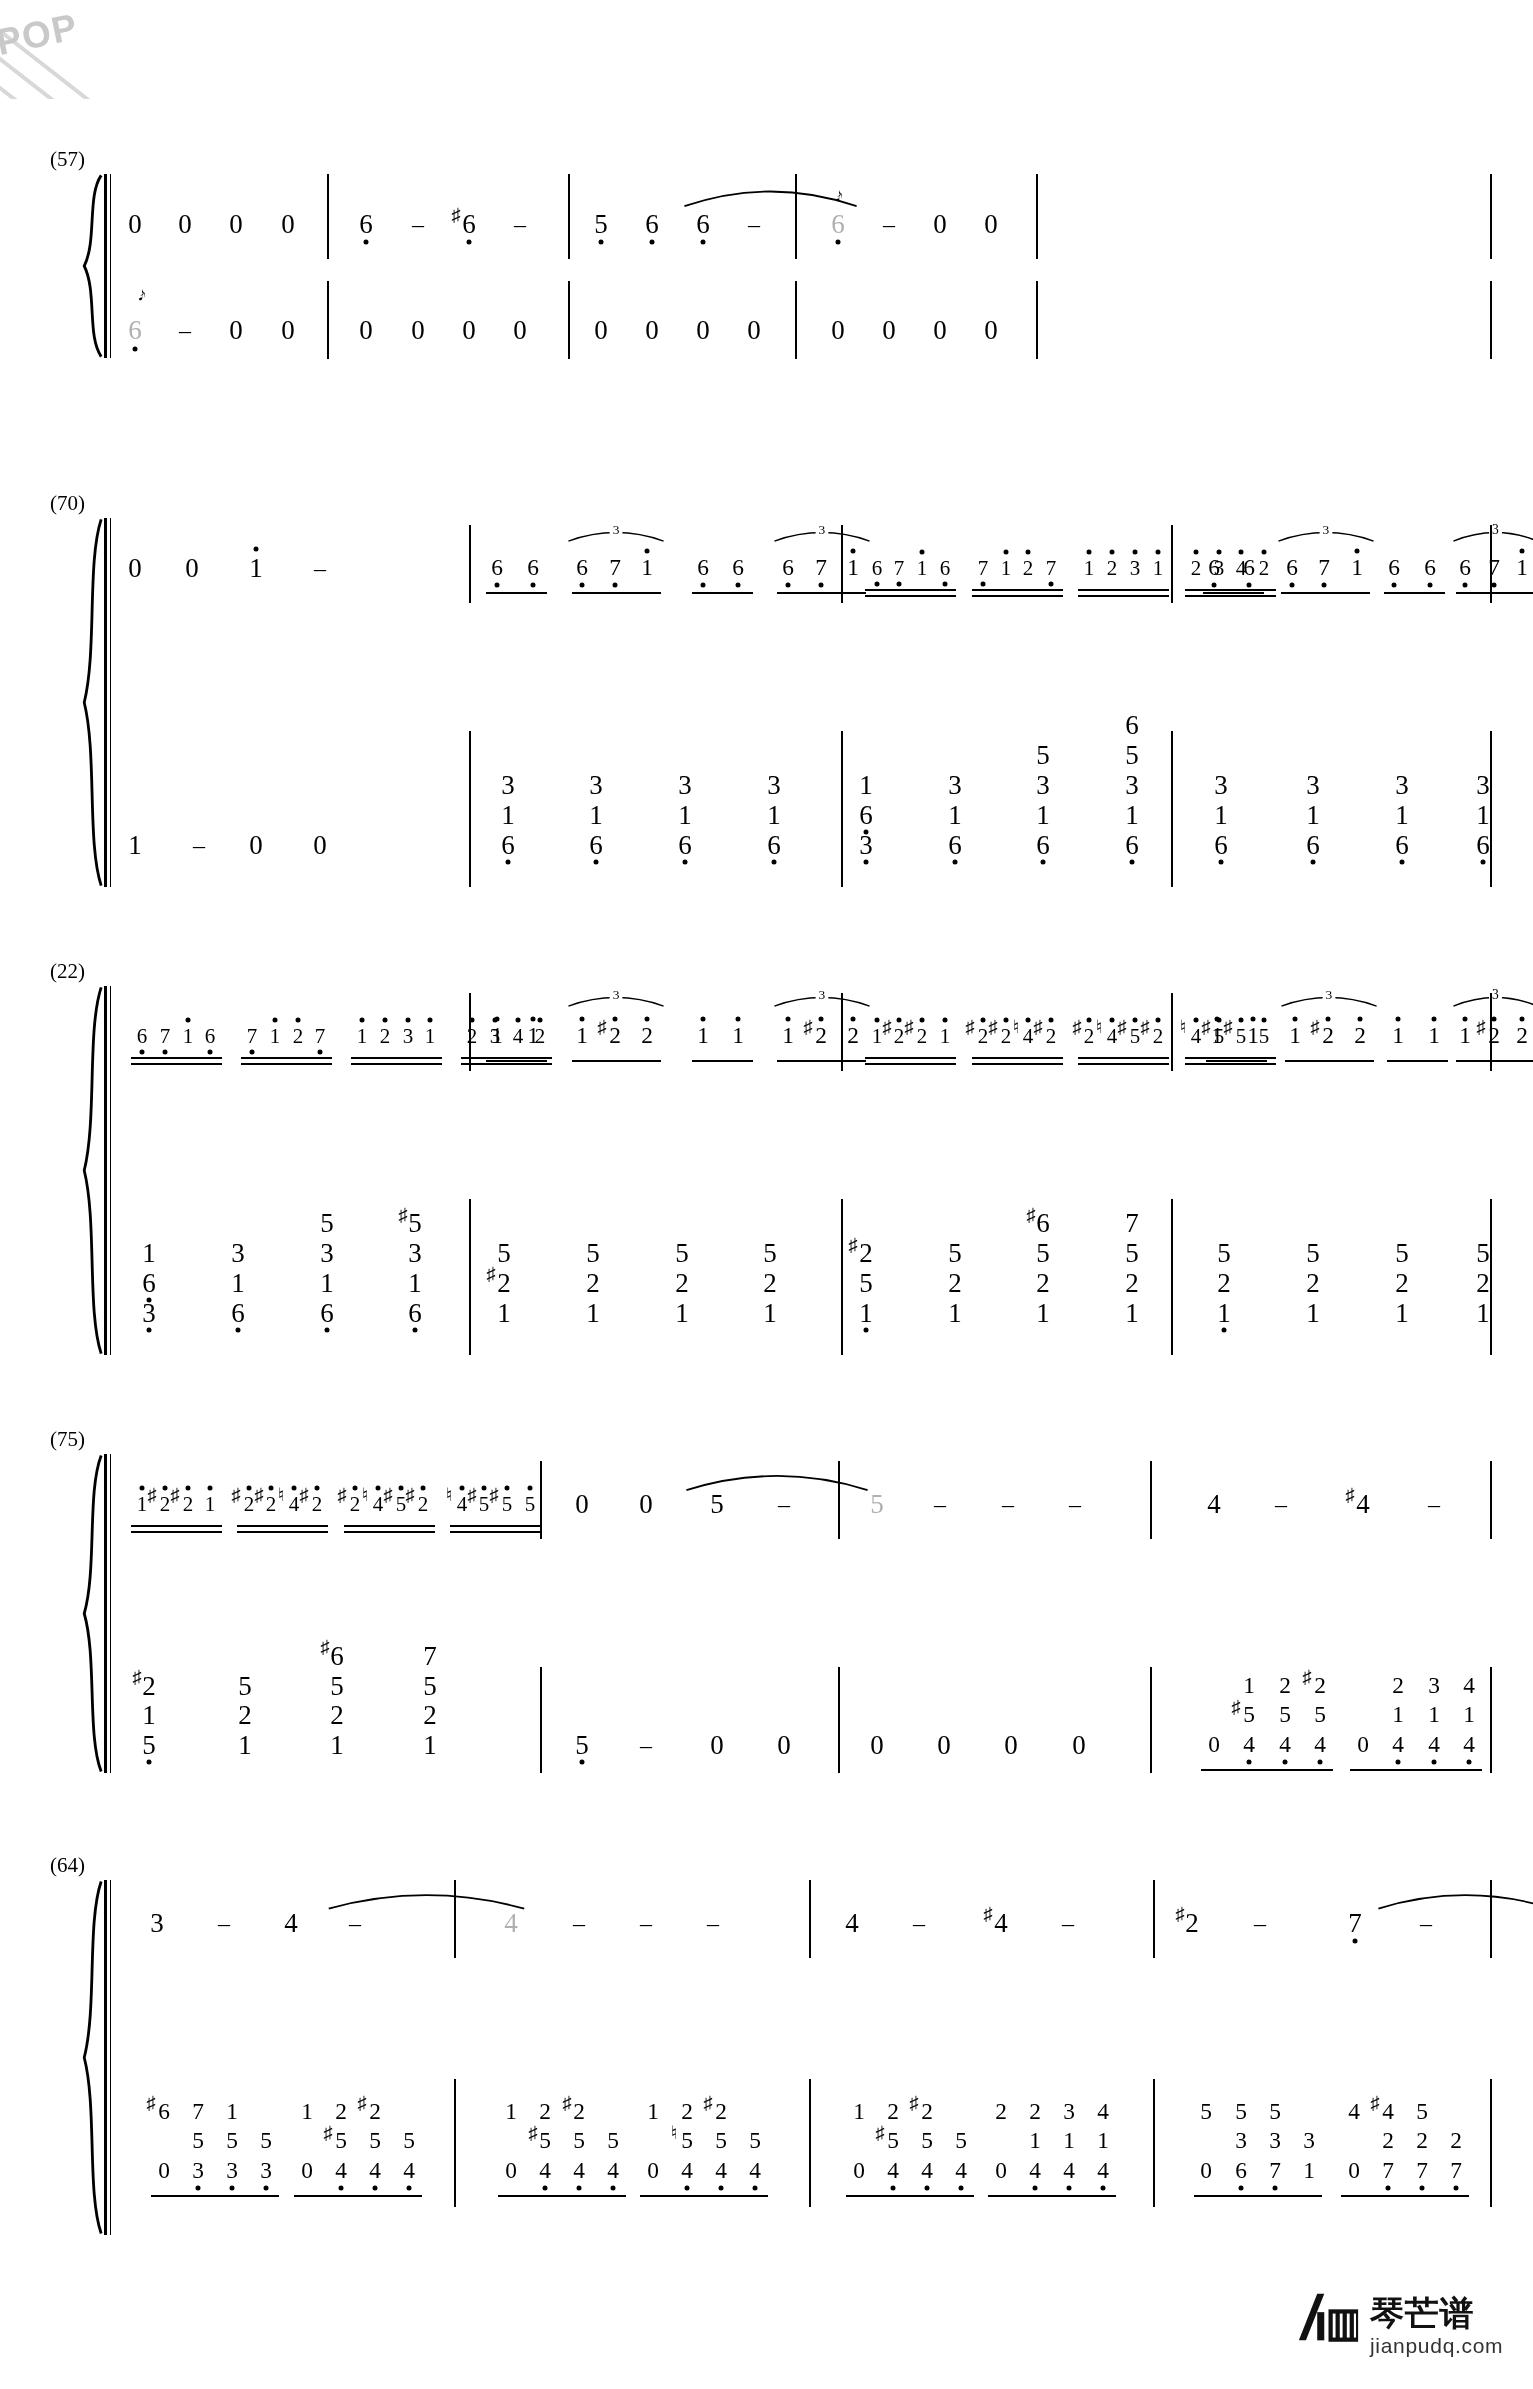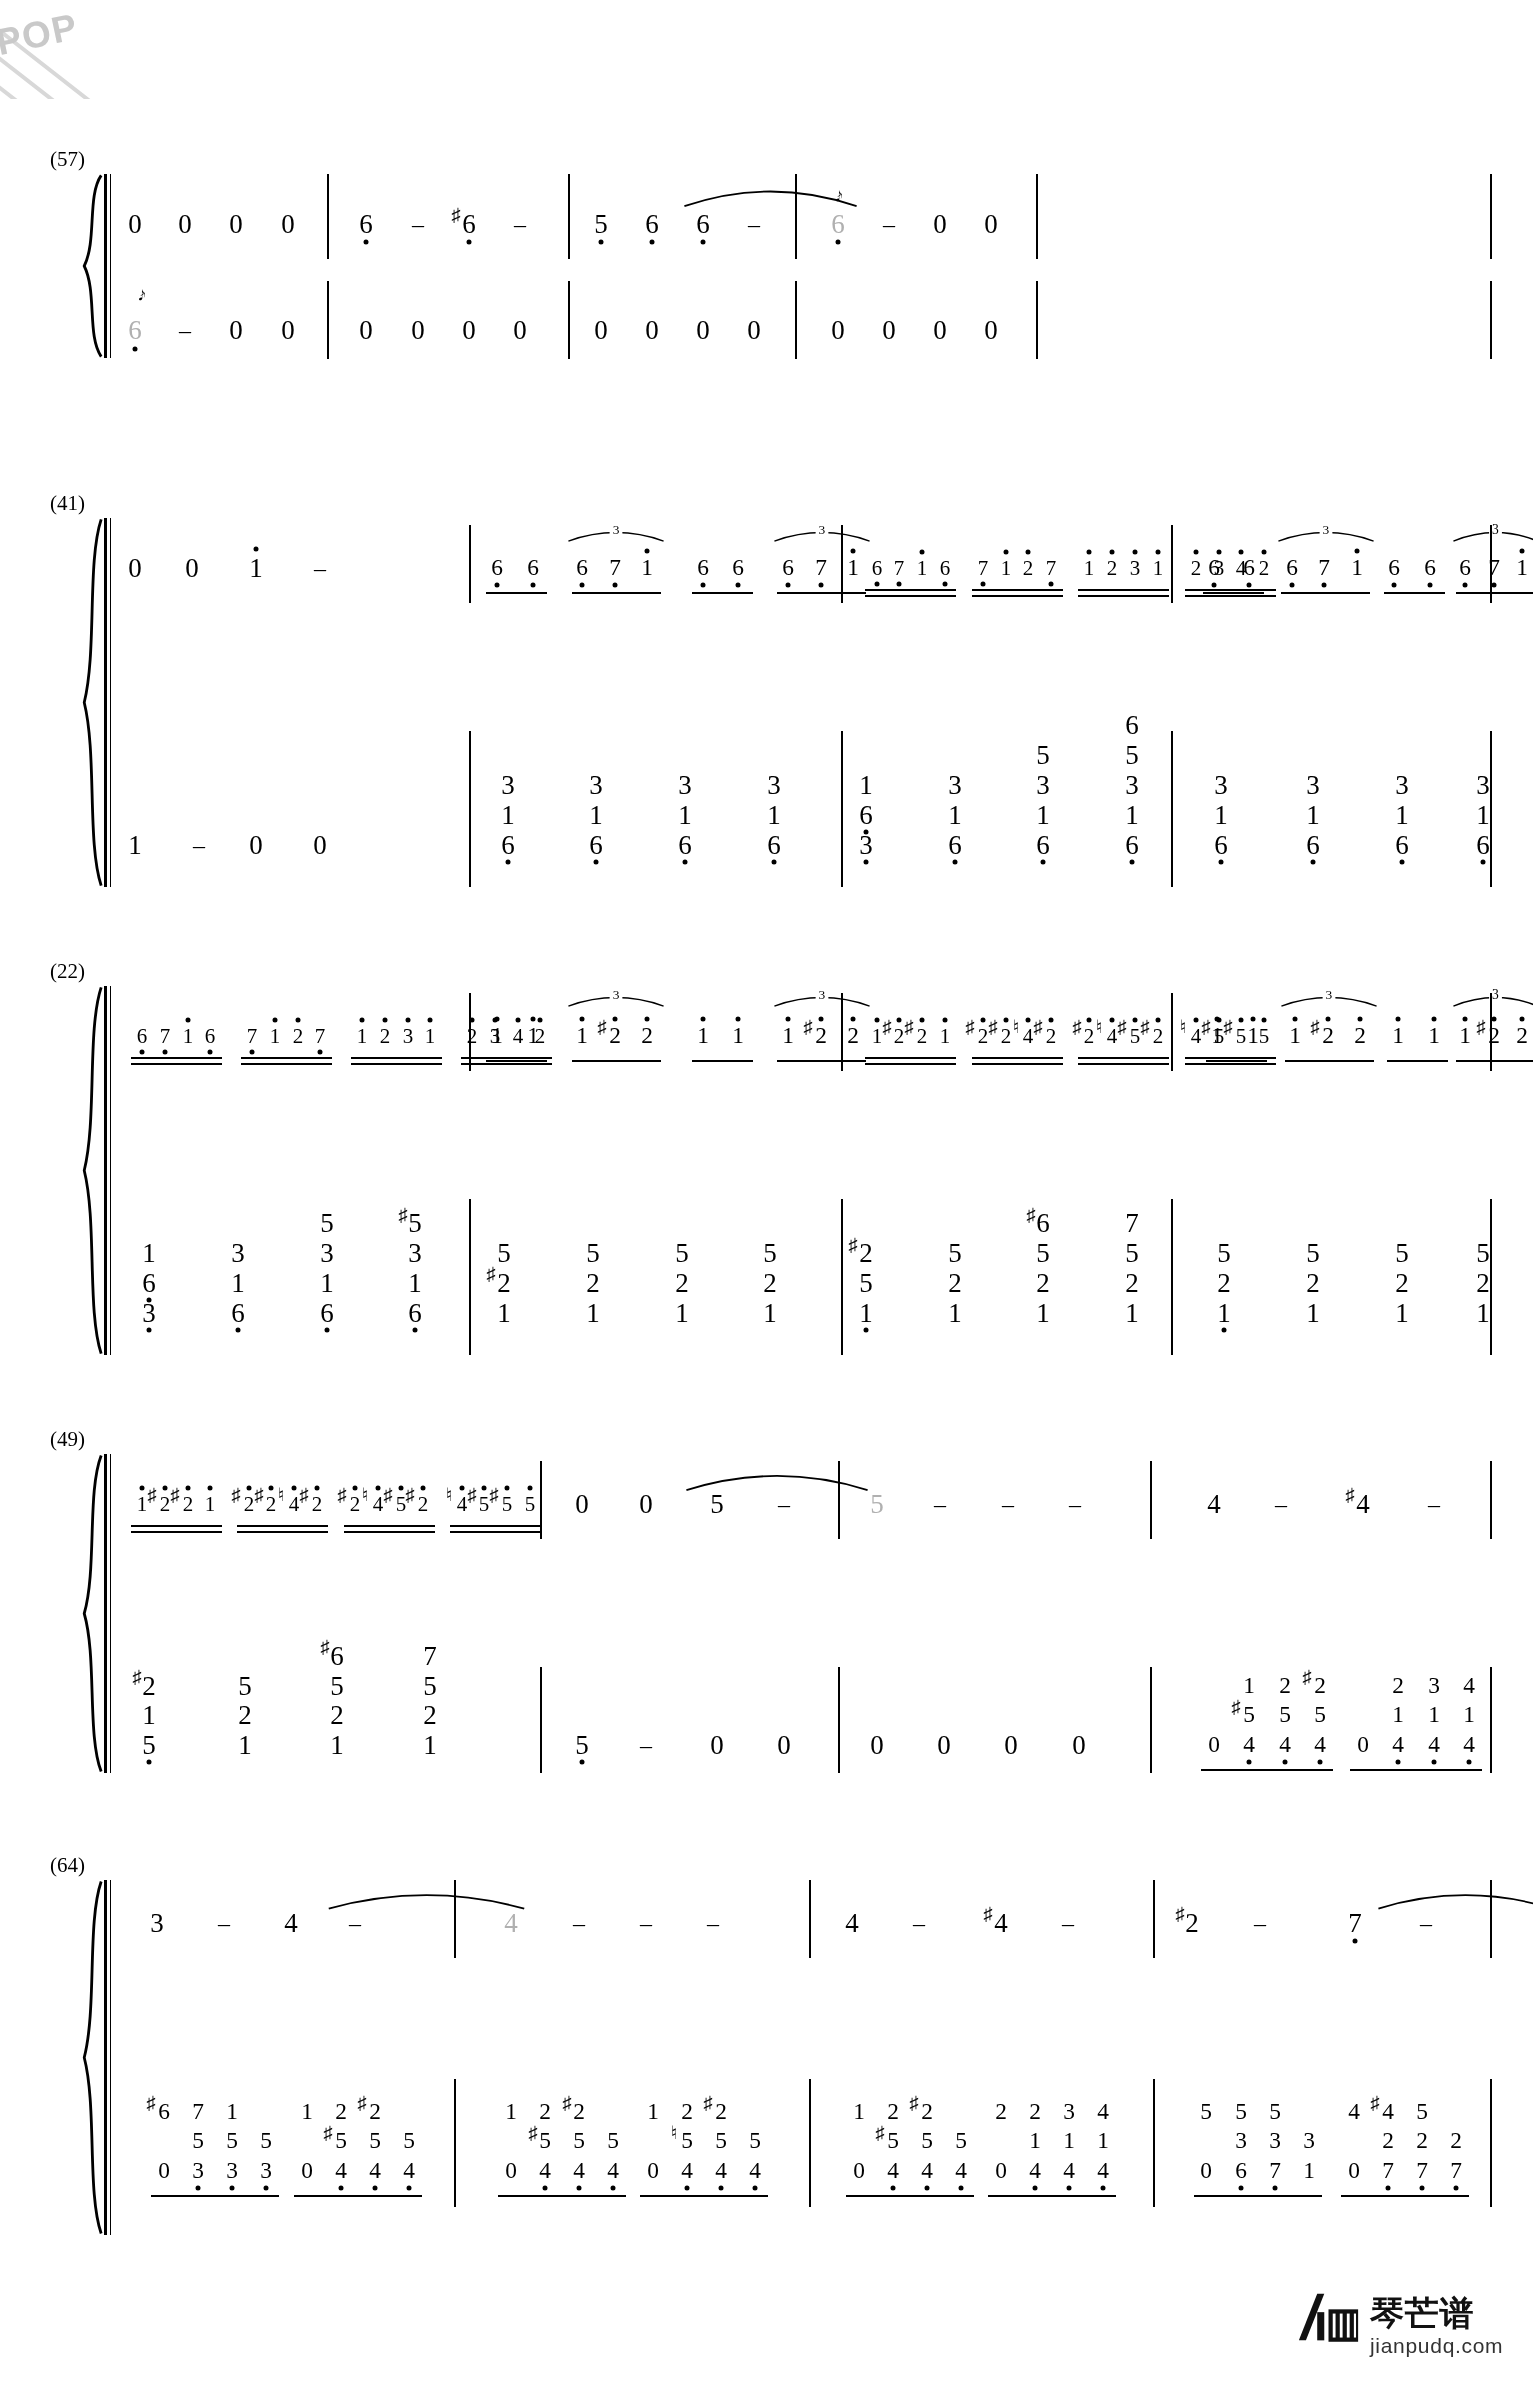--- a/index.html
+++ b/index.html
@@ -250,21 +250,21 @@
       <span class="n" style="left:948px;top:177px;">0</span>
       <span class="dot" style="left:92px;top:196px;"></span>
       <span class="orn" style="left:99px;top:140px;">𝆔</span>
       <div class="bl" style="left:284px;top:128px;height:78px;"></div>
       <div class="bl" style="left:525px;top:128px;height:78px;"></div>
       <div class="bl" style="left:752px;top:128px;height:78px;"></div>
       <div class="bl" style="left:993px;top:128px;height:78px;"></div>
       <div class="bl" style="left:1447px;top:128px;height:78px;"></div>
     </div>
     <div class="system" style="top:497px;">
-      <div class="sys-label" style="top:-5.7px;">(41)</div>
+      <div class="sys-label" style="top:-5.7px;">(70)</div>
       <div class="brace" style="top:21px;height:369px;">
         <svg width="24" height="369" viewBox="0 0 34 520" preserveAspectRatio="none">
           <path d="M30,2 C10,62.4 24,187.2 6,260 C24,332.8 10,457.6 30,518" fill="none" stroke="#000" stroke-width="4"></path>
         </svg>
       </div>
       <div class="barline-left" style="top:21px;height:369px;"></div>
       <div class="barline-left2" style="top:21px;height:369px;"></div>
       <span class="n" style="left:92px;top:71px;">0</span>
       <span class="n" style="left:149px;top:71px;">0</span>
       <span class="n" style="left:213px;top:71px;">1</span>
@@ -683,21 +683,21 @@
       <span class="n" style="left:1359px;top:288px;">5</span>
       <span class="n" style="left:1440px;top:348px;">1</span>
       <span class="n" style="left:1440px;top:318px;">2</span>
       <span class="n" style="left:1440px;top:288px;">5</span>
       <div class="bl" style="left:426px;top:234px;height:156px;"></div>
       <div class="bl" style="left:798px;top:234px;height:156px;"></div>
       <div class="bl" style="left:1128px;top:234px;height:156px;"></div>
       <div class="bl" style="left:1447px;top:234px;height:156px;"></div>
     </div>
     <div class="system" style="top:1433px;">
-      <div class="sys-label" style="top:-5.7px;">(49)</div>
+      <div class="sys-label" style="top:-5.7px;">(75)</div>
       <div class="brace" style="top:21px;height:319px;">
         <svg width="24" height="319" viewBox="0 0 34 450" preserveAspectRatio="none">
           <path d="M30,2 C10,54 24,162 6,225 C24,288 10,396 30,448" fill="none" stroke="#000" stroke-width="4"></path>
         </svg>
       </div>
       <div class="barline-left" style="top:21px;height:319px;"></div>
       <div class="barline-left2" style="top:21px;height:319px;"></div>
       <span class="n" style="left:99px;top:71px;font-size:21px;">1</span>
       <span class="dota" style="left:99px;top:55px;"></span>
       <span class="n" style="left:122px;top:71px;font-size:21px;">2</span>

